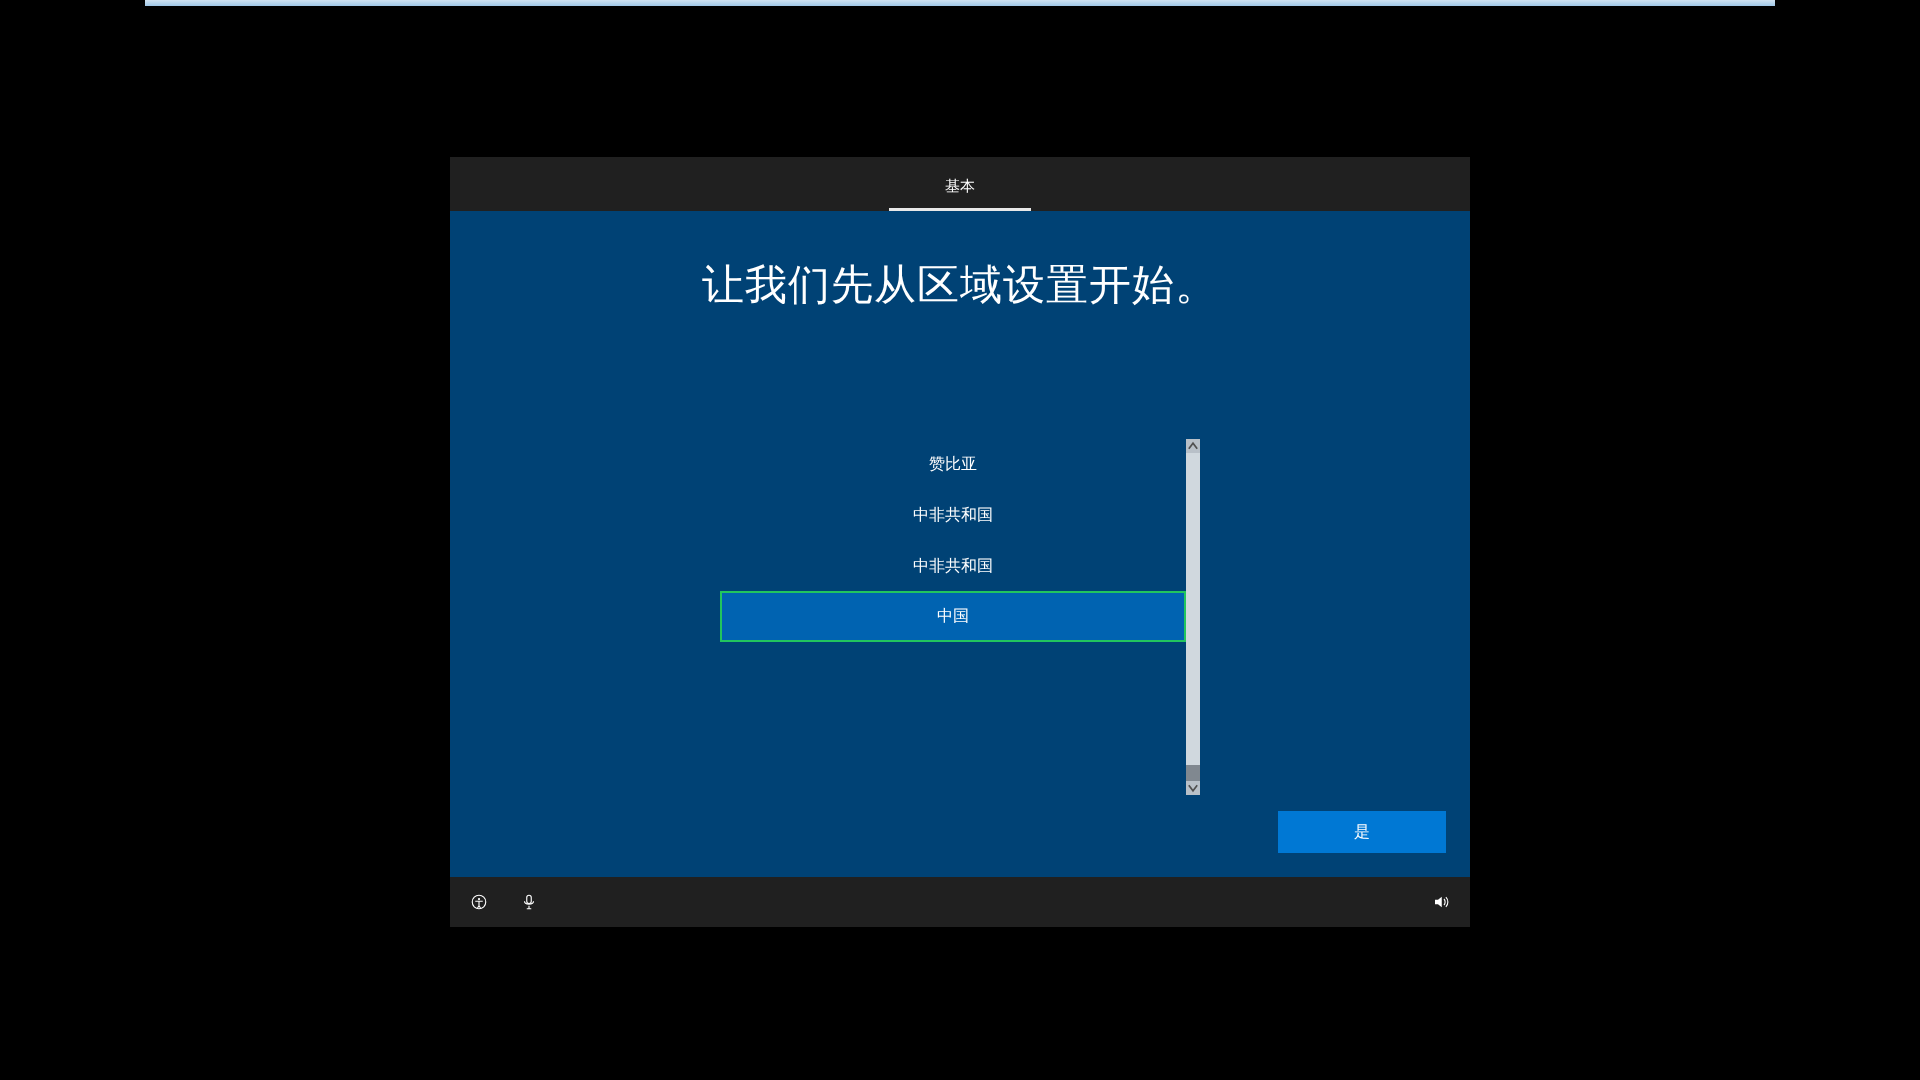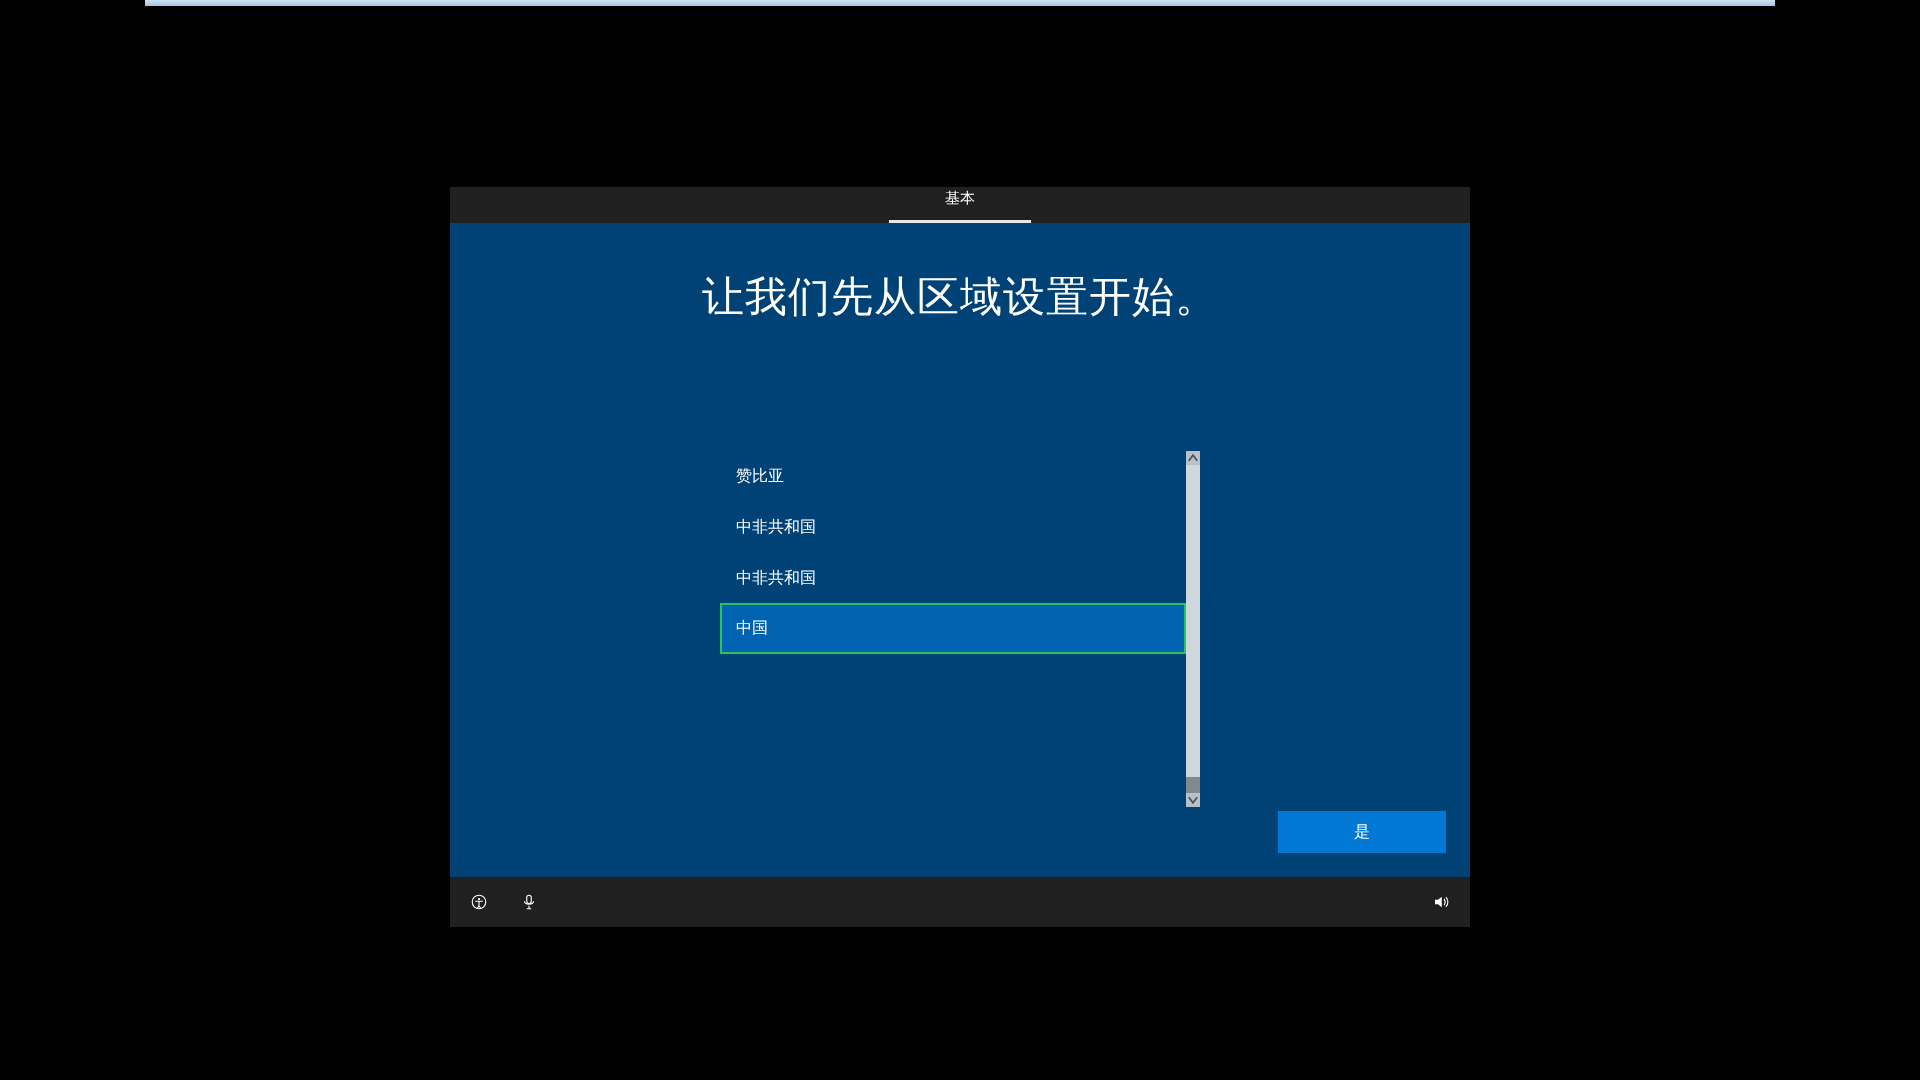--- a/index.html
+++ b/index.html
@@ -26,26 +26,25 @@
     .setup-window {
       position: absolute;
       left: 450px;
       top: 157px;
       width: 1020px;
       height: 770px;
       display: flex;
       flex-direction: column;
     }
     .tab-bar {
-      height: 36px;
+      height: 54px;
       background: #202020;
       display: flex;
       justify-content: center;
       align-items: flex-end;
-      margin-top: 30px;
     }
     .tab {
       color: #fff;
       font-size: 15px;
       padding: 12px 56px;
       border-bottom: 3px solid transparent;
       cursor: pointer;
     }
     .tab.active {
       border-bottom: 3px solid #e8e8e8;
@@ -79,20 +78,21 @@
       flex: 1;
       display: flex;
       flex-direction: column;
     }
     .list-item {
       color: #fff;
       font-size: 16px;
       padding: 15px 16px 15px 16px;
       cursor: pointer;
       line-height: 1.3;
+      text-align: center;
     }
     .list-item.selected {
       background: #0063b1;
       border: 2px solid #22c55e;
       padding: 13px 14px 13px 14px;
     }
     .scrollbar {
       width: 14px;
       background: #c0c8d0;
       position: relative;

